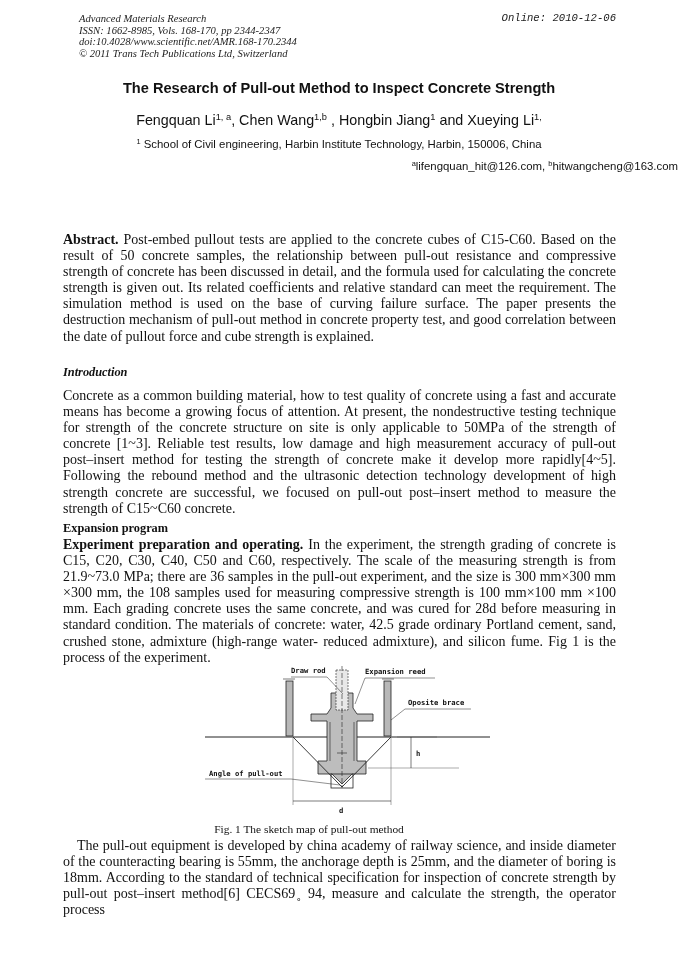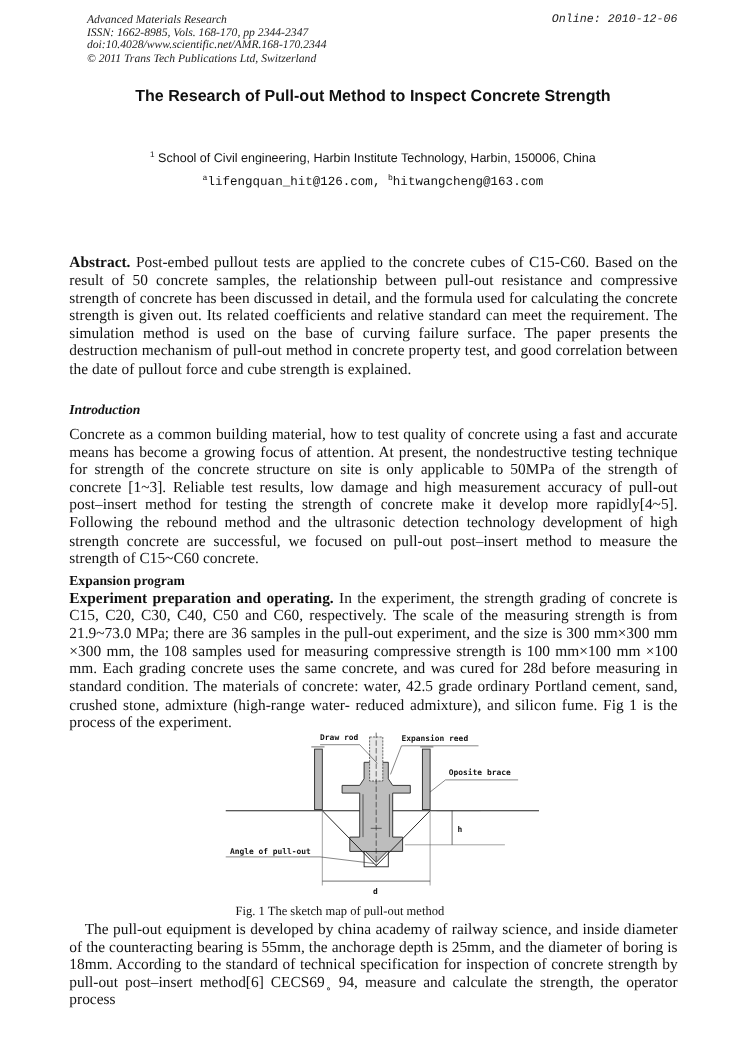--- a/index.html
+++ b/index.html
@@ -6,21 +6,21 @@
   body { width: 678px; height: 959px; position: relative; overflow: hidden; color: #111; }
   .page { position: absolute; left: 0; top: 0; width: 678px; height: 959px; }
 
   .hdr-left { position: absolute; left: 46px; top: 13px; font-family: "Liberation Serif", serif; font-style: italic; font-size: 10.6px; line-height: 11.6px; color: #222; margin-left: 33px; }
   .hdr-left div { white-space: nowrap; }
   .hdr-right { position: absolute; right: 62px; top: 13px; font-family: Liberation Mono, monospace; font-style: italic; font-size: 10.6px; line-height: 11.6px; color: #222; }
 
   .title { position: absolute; left: 0; width: 678px; top: 80px; text-align: center; font-family: "Liberation Sans", sans-serif; font-weight: bold; font-size: 14.6px; color: #111; }
   .authors { position: absolute; left: 0; width: 678px; top: 112px; text-align: center; font-family: "Liberation Sans", sans-serif; font-size: 14.3px; color: #111; }
   .affil { position: absolute; left: 0; width: 678px; top: 138px; text-align: center; font-family: Liberation Sans, sans-serif; font-size: 11.4px; color: #111; }
-  .emails { position: absolute; left: 0; width: 678px; top: 160px; text-align: center; font-family: Liberation Mono, monospace; font-size: 11.4px; color: #111; }
+  .emails { position: absolute; left: 0; width: 678px; top: 160px; text-align: right; font-family: Liberation Sans, sans-serif; font-size: 11.4px; color: #111; }
   sup { font-size: 65%; vertical-align: 0.55em; line-height: 0; }
 
   .keywords { position: absolute; left: 63px; top: 196px; font-family: "Liberation Sans", sans-serif; font-size: 11.4px; color: #111; white-space: nowrap; }
   .keywords b { font-weight: bold; }
 
   .para { position: absolute; left: 63px; width: 553px; font-family: "Liberation Serif", serif; font-size: 14px; line-height: 16.1px; text-align: justify; color: #111; }
   .para b { font-weight: bold; }
   .heading { position: absolute; left: 63px; font-family: "Liberation Serif", serif; font-weight: bold; font-size: 12.35px; color: #111; }
 
   .figure { position: absolute; left: 205px; top: 658px; width: 285px; height: 160px; }
@@ -35,20 +35,23 @@
   <div class="hdr-left">
     <div>Advanced Materials Research</div>
     <div>ISSN: 1662-8985, Vols. 168-170, pp 2344-2347</div>
     <div>doi:10.4028/www.scientific.net/AMR.168-170.2344</div>
     <div>© 2011 Trans Tech Publications Ltd, Switzerland</div>
   </div>
   <div class="hdr-right">Online: 2010-12-06</div>
 
   <div class="title">The Research of Pull-out Method to Inspect Concrete Strength</div>
 
+  <div class="authors">
+    <span>Fengquan Li</span><sup>1, a</sup><span>, </span><span>Chen Wang</span><sup>1,b</sup><span> , </span><span>Hongbin Jiang</span><sup>1</sup><span> and </span><span>Xueying Li</span><sup>1,</sup>
+  </div>
 
   <div class="affil"><sup>1</sup><span> School of Civil engineering, Harbin Institute Technology, Harbin, 150006, China</span></div>
 
   <div class="emails"><sup>a</sup><span>lifengquan_hit@126.com</span><span>, </span><sup>b</sup><span>hitwangcheng@163.com</span></div>
 
 
   <div class="para" style="top:232px;"><b>Abstract.</b><span> Post-embed pullout tests are applied to the concrete cubes of C15-C60. Based on the result of 50 concrete samples, the relationship between pull-out resistance and compressive strength of concrete has been discussed in detail, and the formula used for calculating the concrete strength is given out. Its related coefficients and relative standard can meet the requirement. The simulation method is used on the base of curving failure surface. The paper presents the destruction mechanism of pull-out method in concrete property test, and good correlation between the date of pullout force and cube strength is explained.</span></div>
 
   <div class="heading" style="top:365px;font-style:italic;">Introduction</div>
   <div class="para" style="top:388px;">Concrete as a common building material, how to test quality of concrete using a fast and accurate means has become a growing focus of attention. At present, the nondestructive testing technique for strength of the concrete structure on site is only applicable to 50MPa of the strength of concrete [1~3]. Reliable test results, low damage and high measurement accuracy of pull-out post–insert method for testing the strength of concrete make it develop more rapidly[4~5]. Following the rebound method and the ultrasonic detection technology development of high strength concrete are successful, we focused on pull-out post–insert method to measure the strength of C15~C60 concrete.</div>

